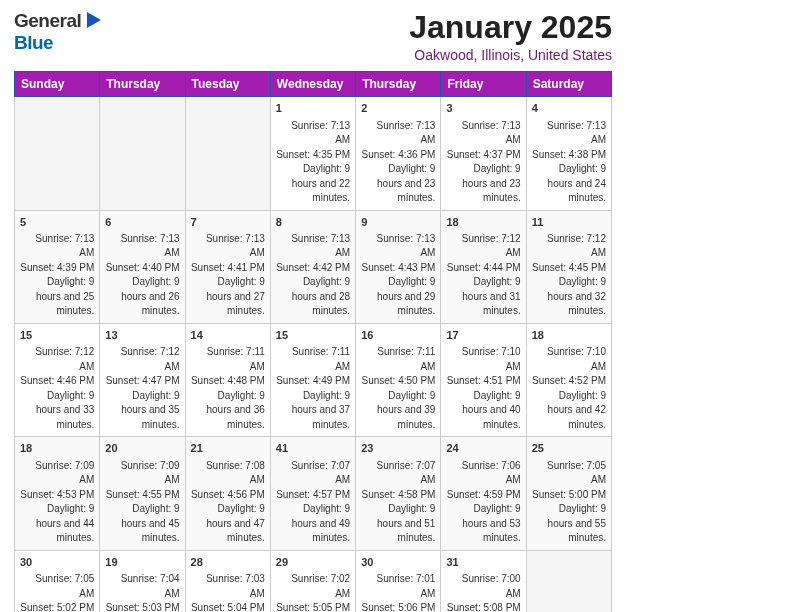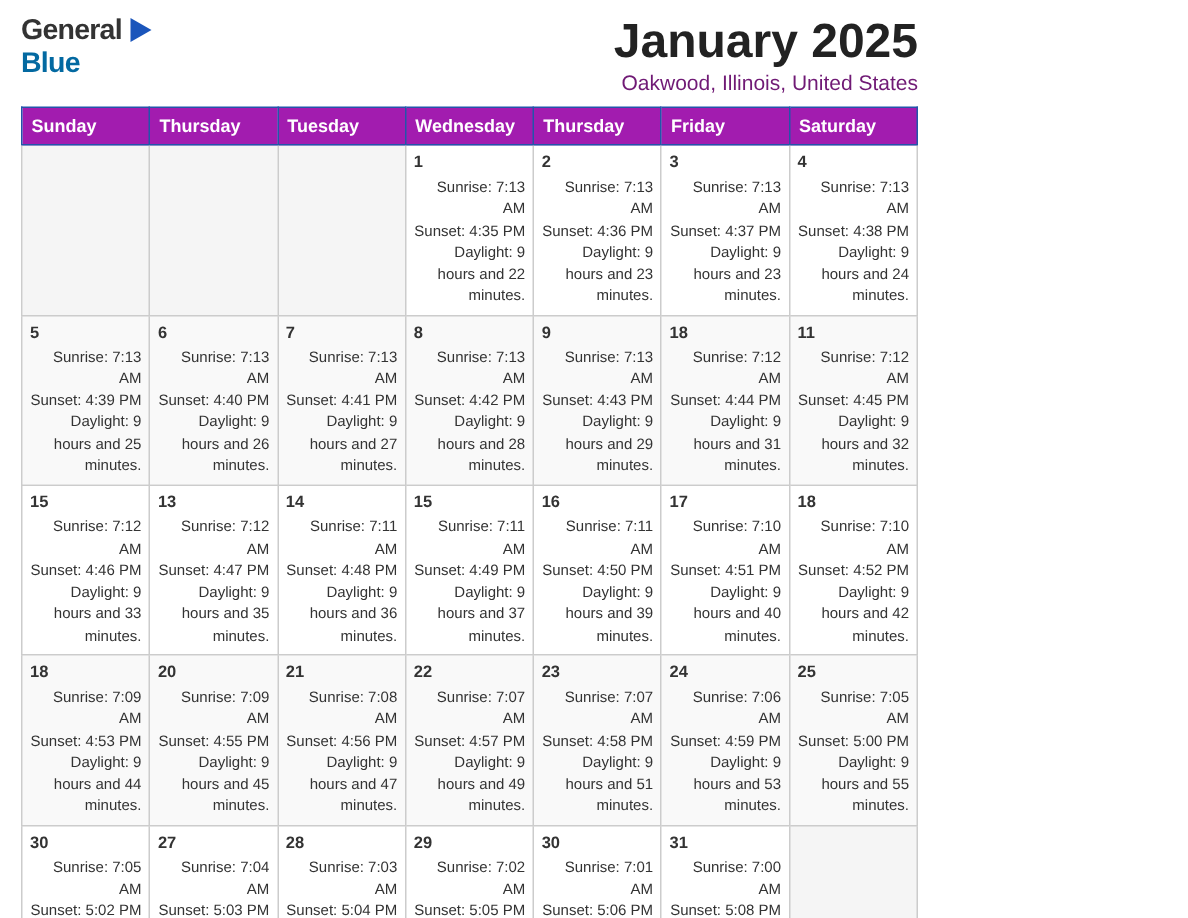--- a/index.html
+++ b/index.html
@@ -234,21 +234,21 @@
           </td>
           <td>
             <span class="day-number">20</span>
             <div class="day-info">Sunrise: 7:09 AM<br>Sunset: 4:55 PM<br>Daylight: 9 hours and 45 minutes.</div>
           </td>
           <td>
             <span class="day-number">21</span>
             <div class="day-info">Sunrise: 7:08 AM<br>Sunset: 4:56 PM<br>Daylight: 9 hours and 47 minutes.</div>
           </td>
           <td>
-            <span class="day-number">22</span>
+            <span class="day-number">41</span>
             <div class="day-info">Sunrise: 7:07 AM<br>Sunset: 4:57 PM<br>Daylight: 9 hours and 49 minutes.</div>
           </td>
           <td>
             <span class="day-number">23</span>
             <div class="day-info">Sunrise: 7:07 AM<br>Sunset: 4:58 PM<br>Daylight: 9 hours and 51 minutes.</div>
           </td>
           <td>
             <span class="day-number">24</span>
             <div class="day-info">Sunrise: 7:06 AM<br>Sunset: 4:59 PM<br>Daylight: 9 hours and 53 minutes.</div>
           </td>
@@ -256,21 +256,21 @@
             <span class="day-number">25</span>
             <div class="day-info">Sunrise: 7:05 AM<br>Sunset: 5:00 PM<br>Daylight: 9 hours and 55 minutes.</div>
           </td>
         </tr>
         <tr>
           <td>
             <span class="day-number">30</span>
             <div class="day-info">Sunrise: 7:05 AM<br>Sunset: 5:02 PM<br>Daylight: 9 hours and 56 minutes.</div>
           </td>
           <td>
-            <span class="day-number">27</span>
+            <span class="day-number">19</span>
             <div class="day-info">Sunrise: 7:04 AM<br>Sunset: 5:03 PM<br>Daylight: 9 hours and 58 minutes.</div>
           </td>
           <td>
             <span class="day-number">28</span>
             <div class="day-info">Sunrise: 7:03 AM<br>Sunset: 5:04 PM<br>Daylight: 10 hours and 0 minutes.</div>
           </td>
           <td>
             <span class="day-number">29</span>
             <div class="day-info">Sunrise: 7:02 AM<br>Sunset: 5:05 PM<br>Daylight: 10 hours and 3 minutes.</div>
           </td>

